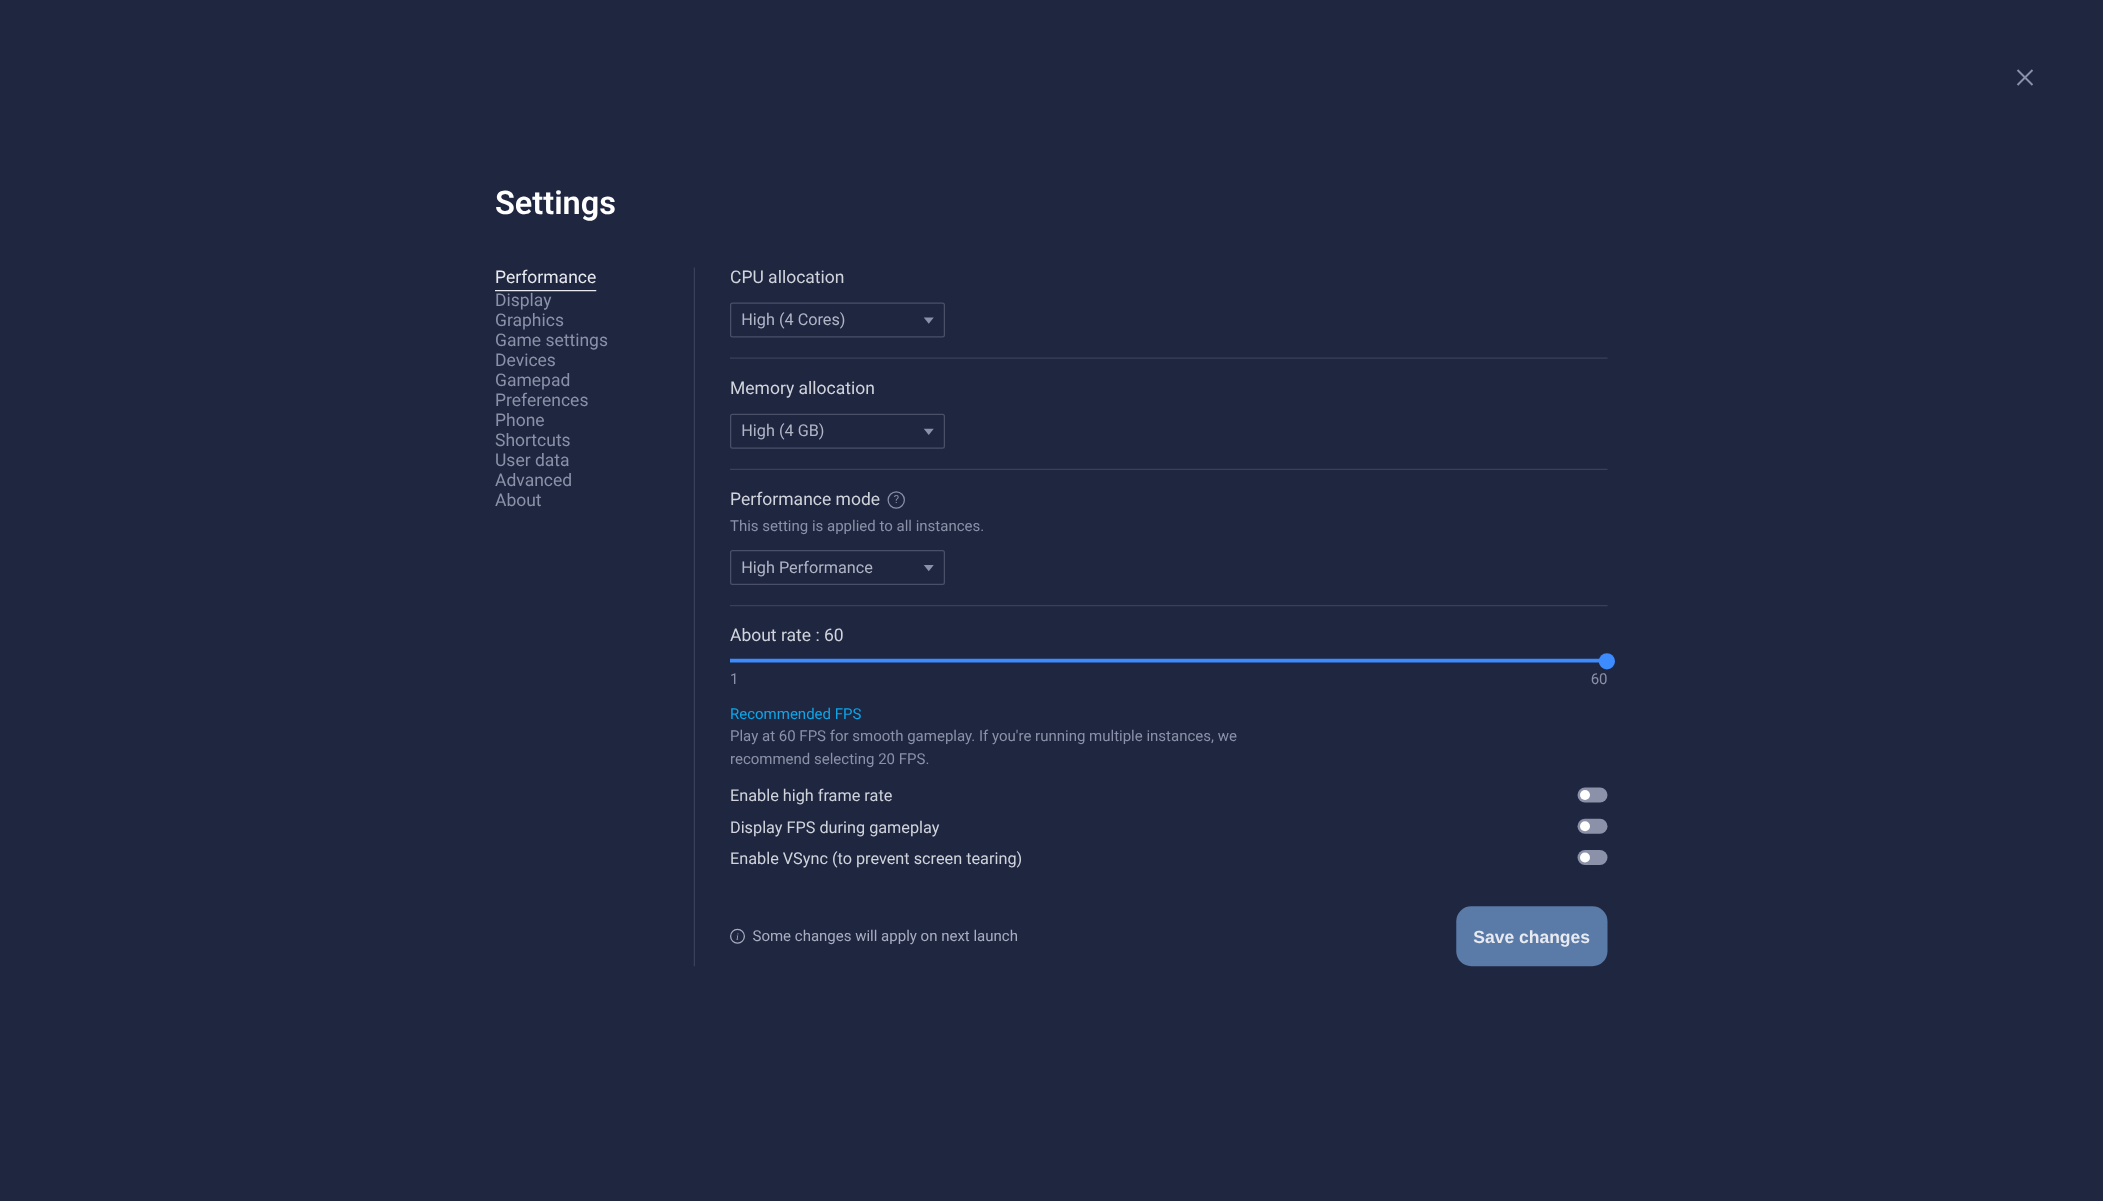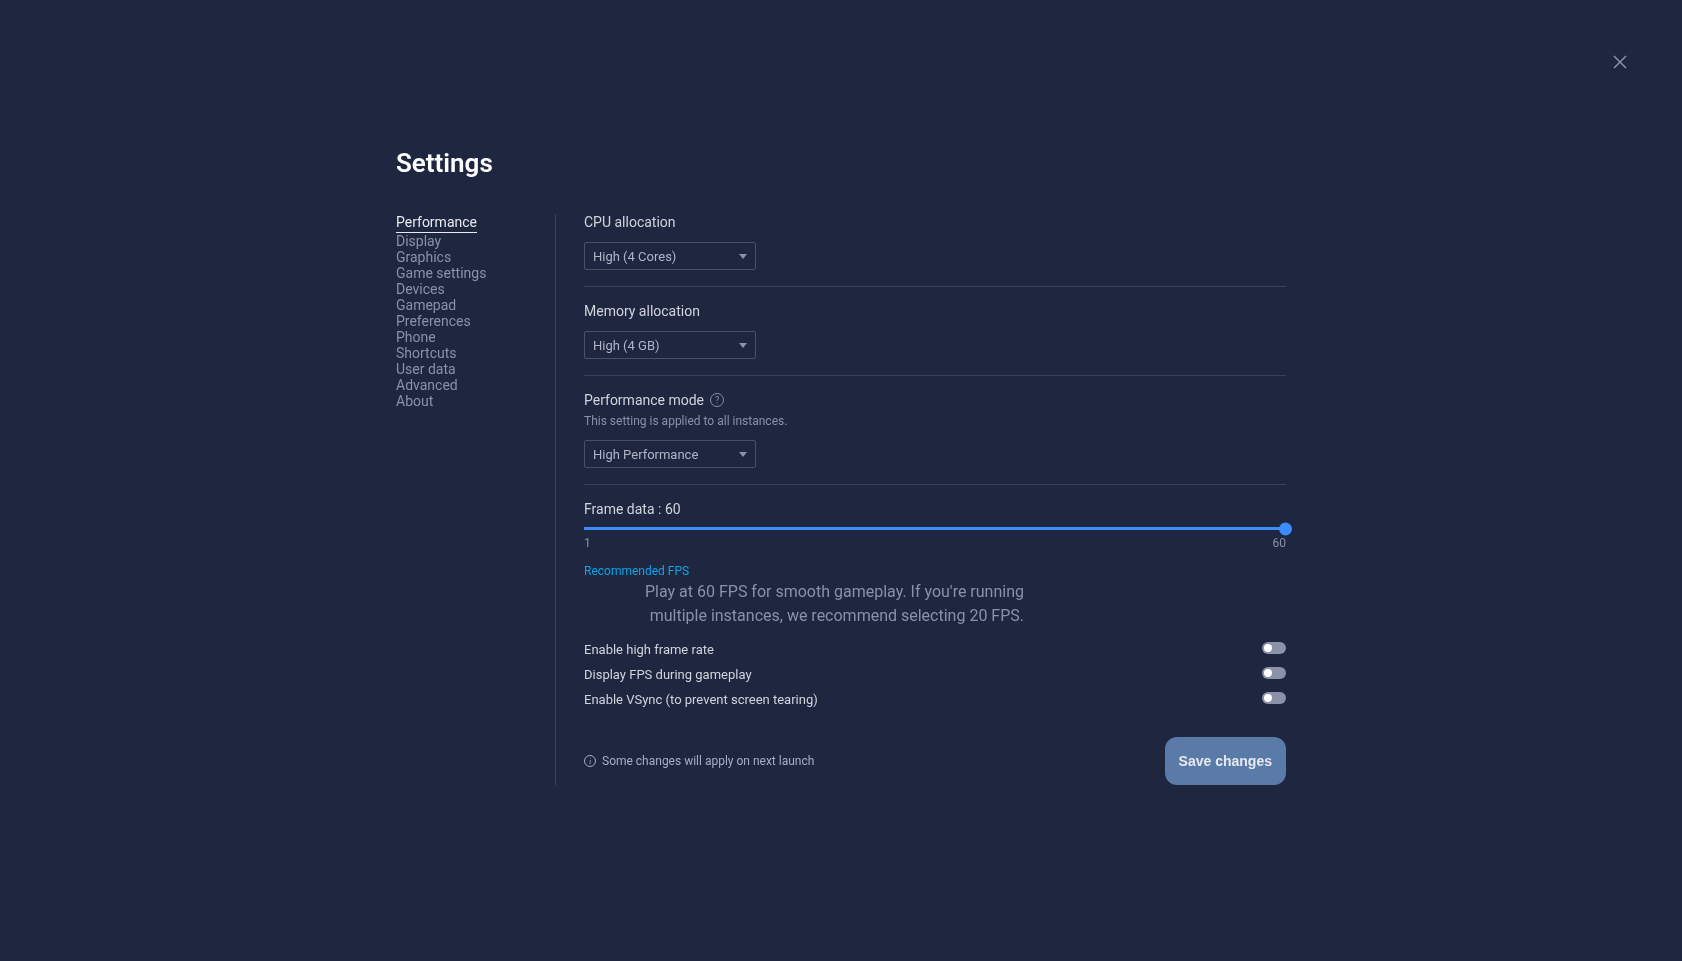--- a/index.html
+++ b/index.html
@@ -174,26 +174,25 @@
       margin-bottom: 14px;
     }
 
     .recommended-title {
       font-size: 12px;
       color: #0ea5e9;
       margin-bottom: 2px;
     }
 
     .recommended-text {
-      font-size: 16px;
+      font-size: 12px;
       color: #8a91a8;
       line-height: 1.5;
       margin-bottom: 14px;
       max-width: 440px;
-      text-align: right;
     }
 
     .toggle-row {
       display: flex;
       justify-content: space-between;
       font-size: 13px;
       color: #d1d4dc;
       margin-bottom: 10px;
     }
 
@@ -309,21 +308,21 @@
         </div>
         <div class="section-subtext">This setting is applied to all instances.</div>
         <div class="dropdown">
           <span>High Performance</span>
           <span class="dropdown-caret"></span>
         </div>
       </div>
 
       <div class="frame-section">
         <div class="frame-label">
-          <span>Frame data : </span><span>60</span>
+          <span>About rate : </span><span>60</span>
         </div>
         <div class="slider-track">
           <div class="slider-thumb"></div>
         </div>
         <div class="slider-labels">
           <span>1</span>
           <span>60</span>
         </div>
         <div class="recommended-title">Recommended FPS</div>
         <div class="recommended-text">Play at 60 FPS for smooth gameplay. If you're running multiple instances, we recommend selecting 20 FPS.</div>

